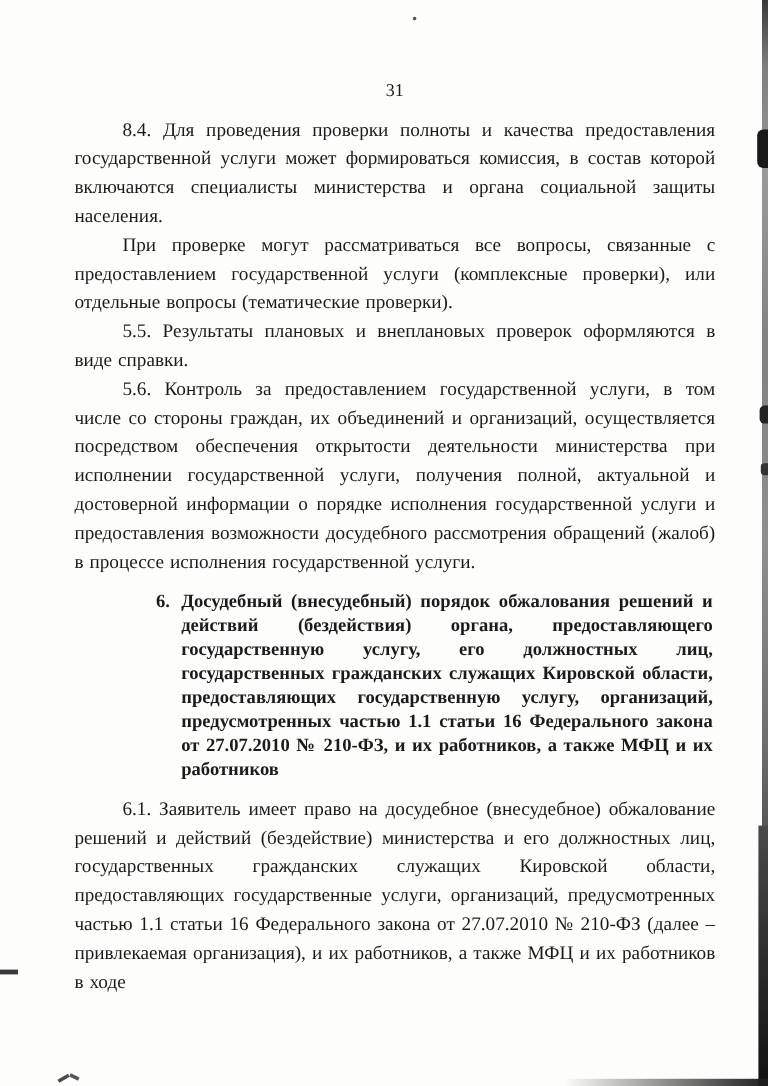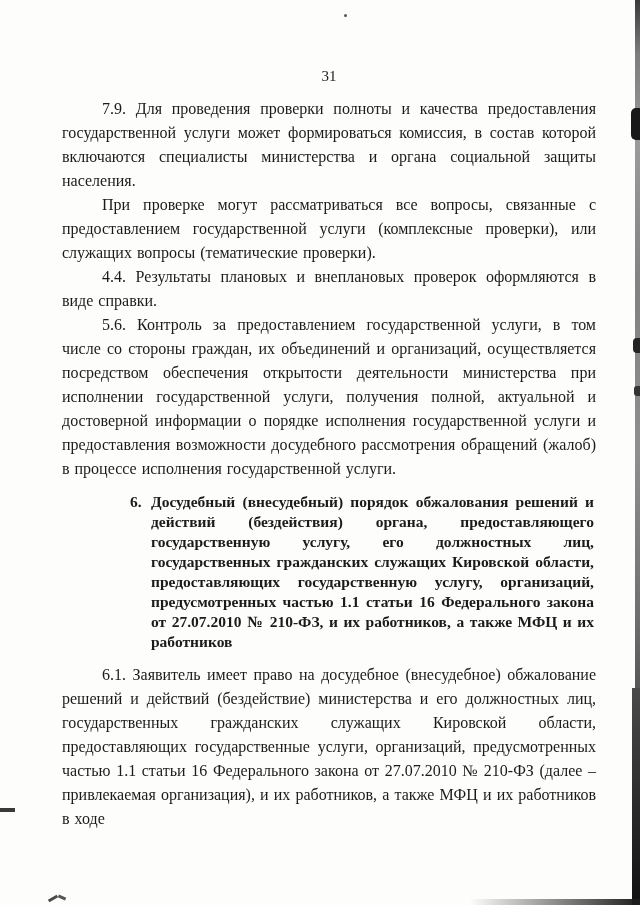--- a/index.html
+++ b/index.html
@@ -66,23 +66,23 @@
   .bottom-mark-1 { left: 48px; bottom: 5px; width: 10px; height: 3px; background: #4a4a4a; transform: rotate(-30deg); }
   .bottom-mark-2 { left: 58px; bottom: 6px; width: 8px; height: 3px; background: #555; transform: rotate(25deg); }
   .top-speck { left: 344px; top: 14px; width: 3px; height: 3px; background: #555; border-radius: 50%; }
 </style>
 </head>
 <body>
 
 <div class="page">
   <div class="page-number">31</div>
 
-  <p class="body">7.9. Для проведения проверки полноты и качества предоставления государственной услуги может формироваться комиссия, в состав которой включаются специалисты министерства и органа социальной защиты населения.</p>
-  <p class="body">При проверке могут рассматриваться все вопросы, связанные с предоставлением государственной услуги (комплексные проверки), или служащих вопросы (тематические проверки).</p>
-  <p class="body">4.4. Результаты плановых и внеплановых проверок оформляются в виде справки.</p>
+  <p class="body">8.4. Для проведения проверки полноты и качества предоставления государственной услуги может формироваться комиссия, в состав которой включаются специалисты министерства и органа социальной защиты населения.</p>
+  <p class="body">При проверке могут рассматриваться все вопросы, связанные с предоставлением государственной услуги (комплексные проверки), или отдельные вопросы (тематические проверки).</p>
+  <p class="body">5.5. Результаты плановых и внеплановых проверок оформляются в виде справки.</p>
   <p class="body">5.6. Контроль за предоставлением государственной услуги, в том числе со стороны граждан, их объединений и организаций, осуществляется посредством обеспечения открытости деятельности министерства при исполнении государственной услуги, получения полной, актуальной и достоверной информации о порядке исполнения государственной услуги и предоставления возможности досудебного рассмотрения обращений (жалоб) в процессе исполнения государственной услуги.</p>
 
   <div class="heading">
     <span class="heading-num">6.</span>
     <span class="heading-text">Досудебный (внесудебный) порядок обжалования решений и действий (бездействия) органа, предоставляющего государственную услугу, его должностных лиц, государственных гражданских служащих Кировской области, предоставляющих государственную услугу, организаций, предусмотренных частью 1.1 статьи 16 Федерального закона от 27.07.2010 № 210-ФЗ, и их работников, а также МФЦ и их работников</span>
   </div>
 
   <p class="body">6.1. Заявитель имеет право на досудебное (внесудебное) обжалование решений и действий (бездействие) министерства и его должностных лиц, государственных гражданских служащих Кировской области, предоставляющих государственные услуги, организаций, предусмотренных частью 1.1 статьи 16 Федерального закона от 27.07.2010 № 210-ФЗ (далее – привлекаемая организация), и их работников, а также МФЦ и их работников в ходе</p>
 </div>
 

